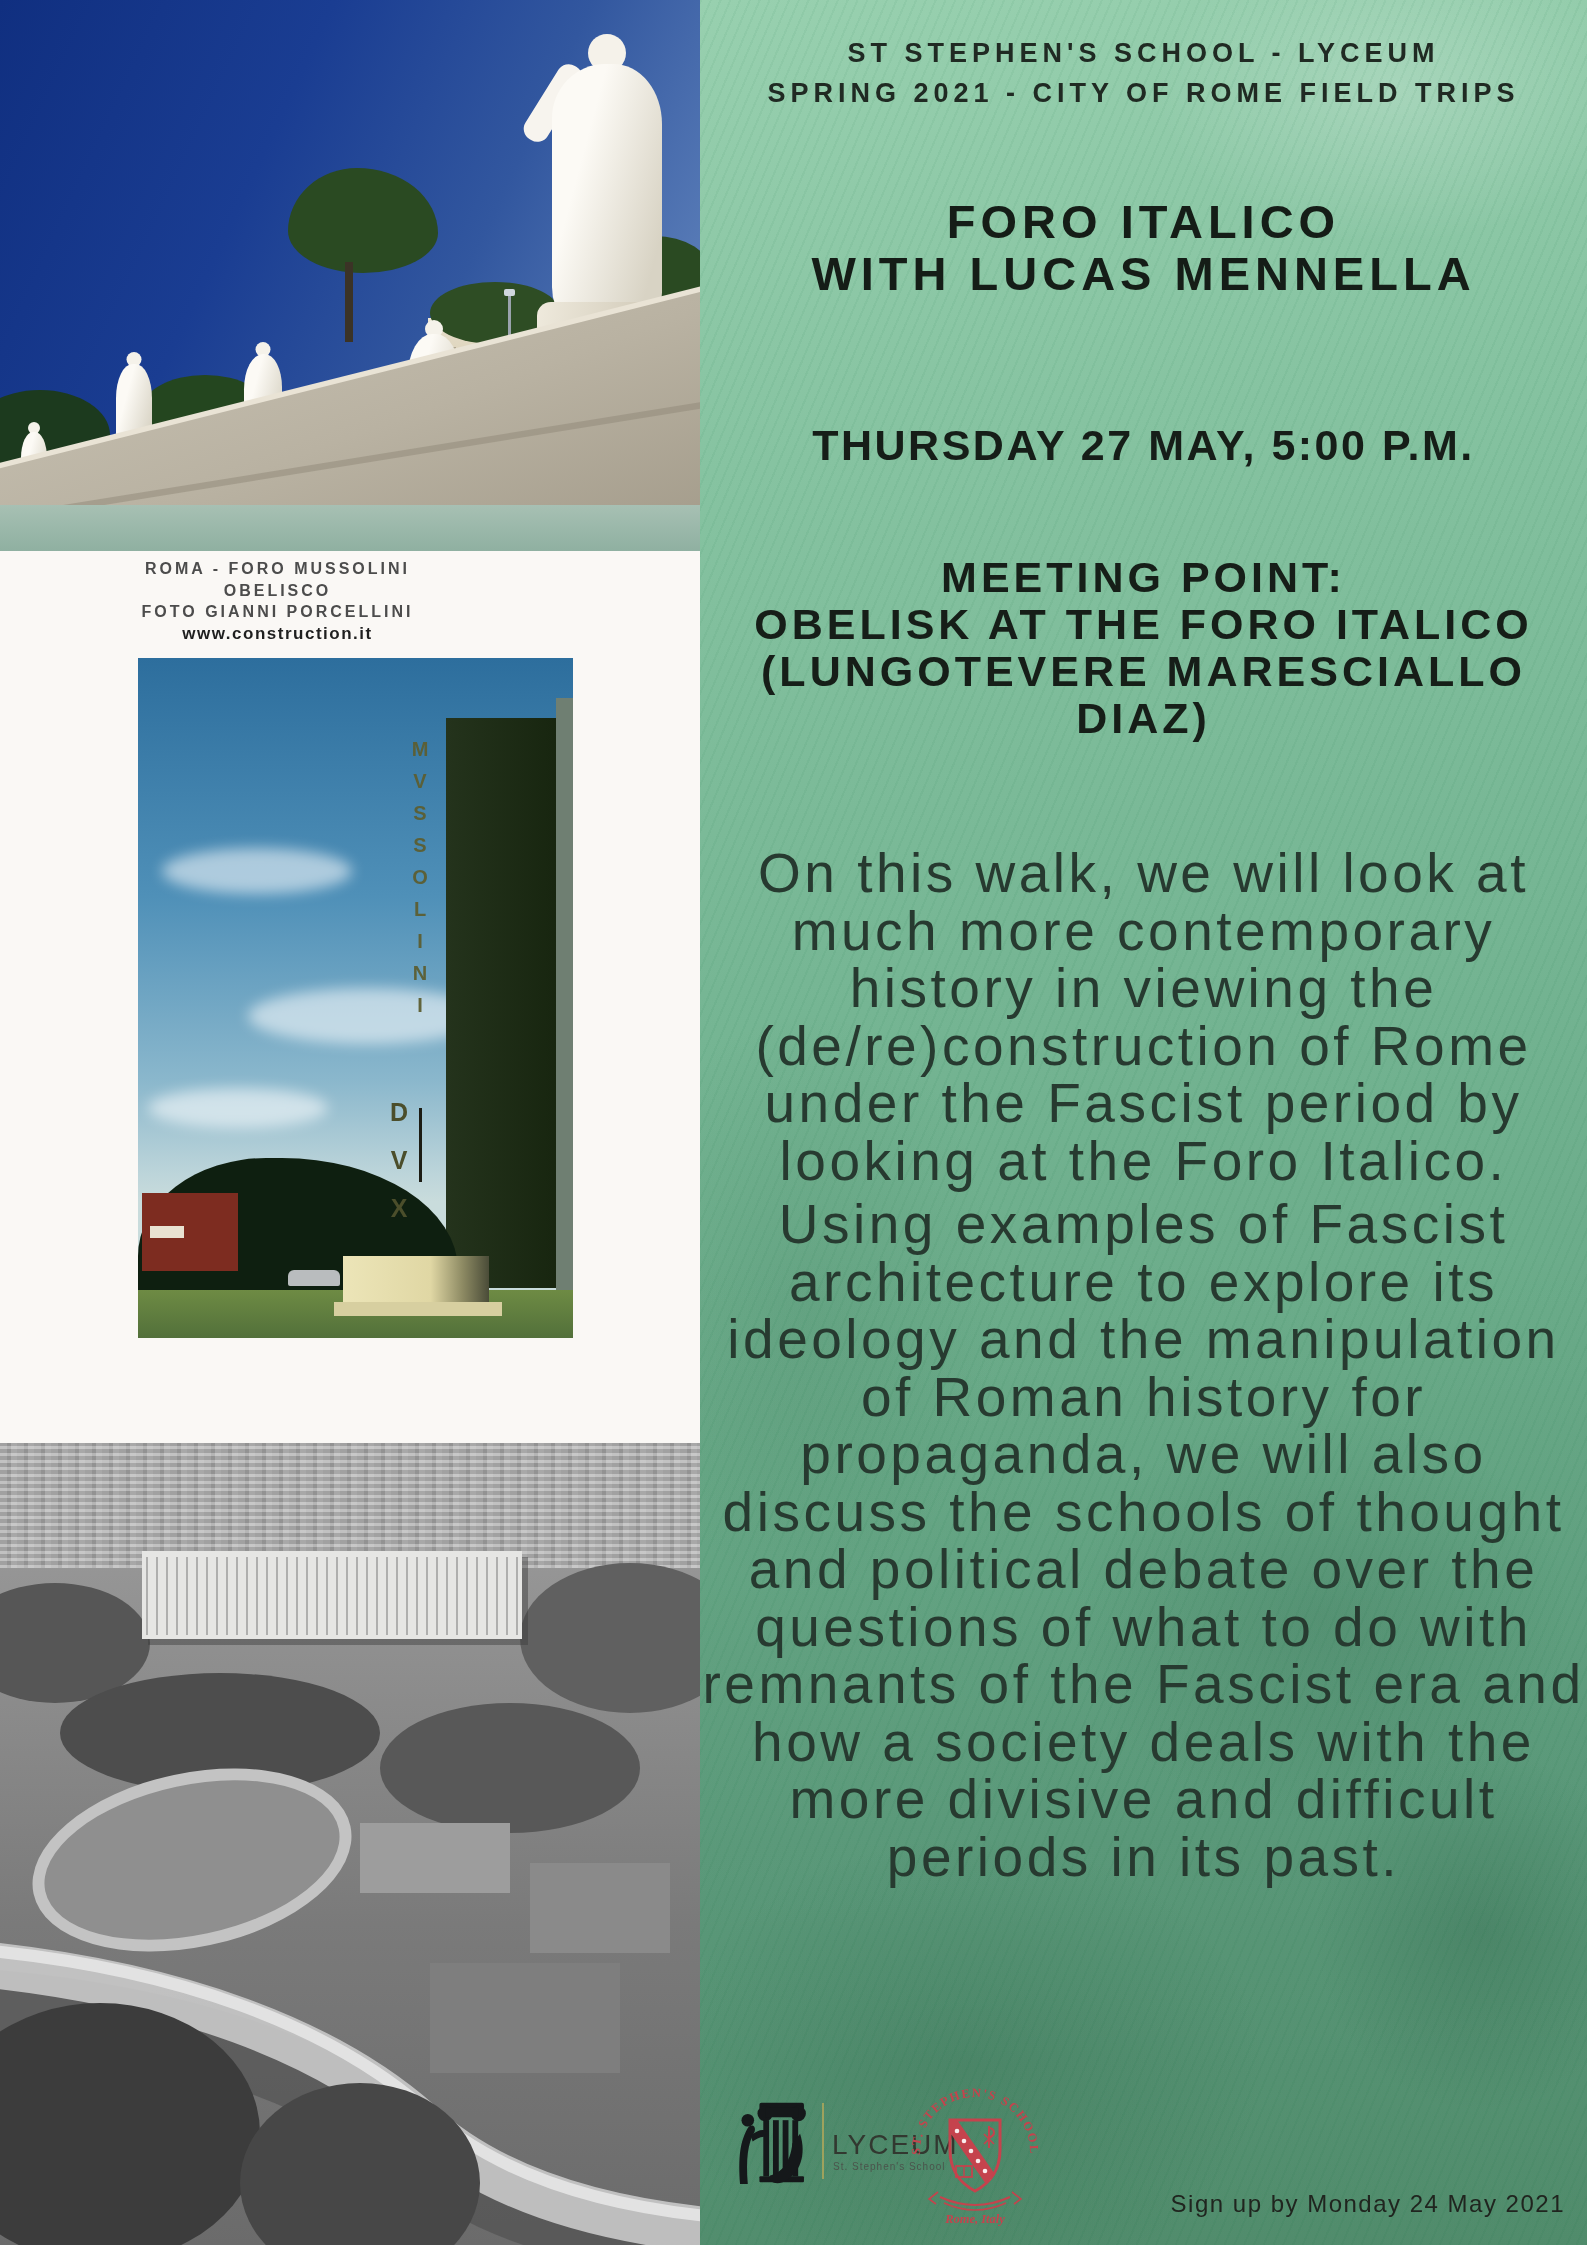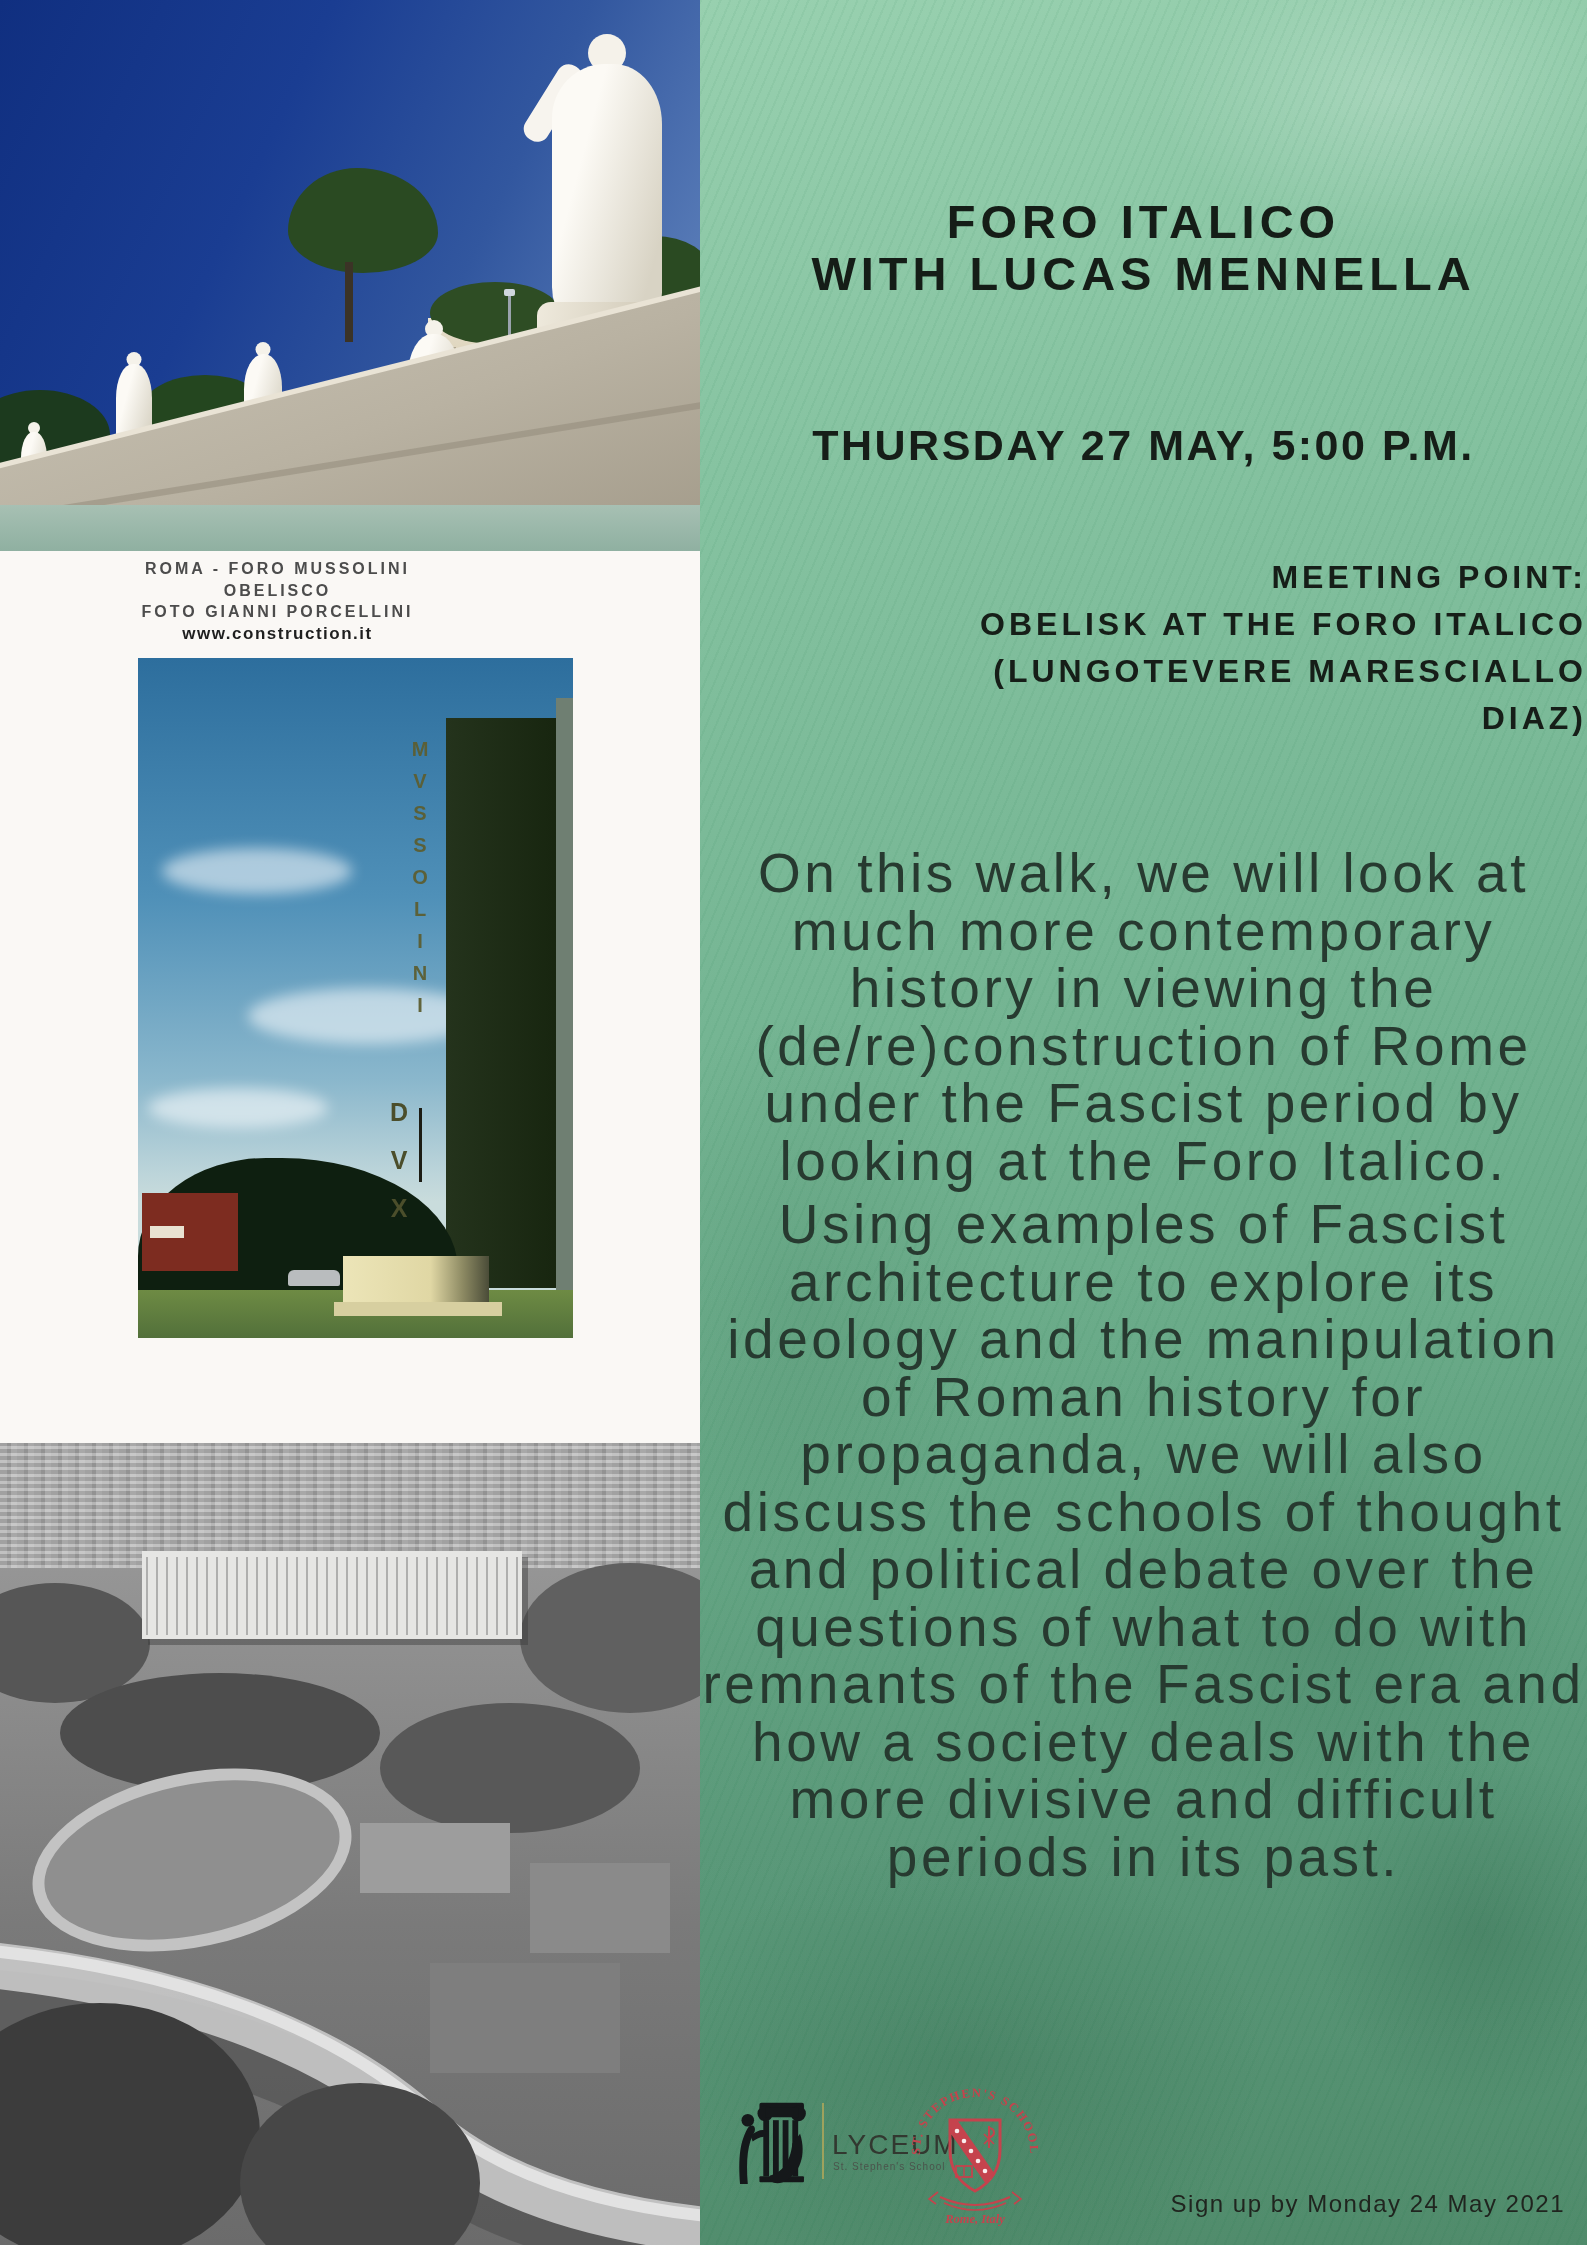--- a/index.html
+++ b/index.html
@@ -136,22 +136,22 @@
         radial-gradient(240px 260px at 88% 86%,rgba(12,55,35,.16),transparent 70%),
         radial-gradient(420px 320px at 30% 92%,rgba(12,55,35,.14),transparent 72%),
         linear-gradient(transparent 55%,rgba(10,45,28,.10));}
   .texture::after{content:"";position:absolute;inset:0;opacity:.05;
       background:repeating-linear-gradient(113deg,#063 0 2px,transparent 2px 9px);}
 
   .ctr{position:absolute;left:0;width:100%;text-align:center;color:#1d2620;}
   .eyebrow{top:33px;font-size:27px;line-height:40px;font-weight:700;letter-spacing:5px;color:#202a23;}
   .title{top:196px;font-size:47px;line-height:52px;font-weight:800;letter-spacing:5px;color:#151d17;text-align:center;}
   .when{top:421px;font-size:43px;font-weight:800;letter-spacing:2.5px;color:#161e18;}
-  .meeting{top:554px;font-size:32px;line-height:47px;font-weight:800;letter-spacing:4px;
-      color:#161e18;white-space:pre-line;text-align:right;}
+  .meeting{top:554px;font-size:43px;line-height:47px;font-weight:800;letter-spacing:4px;
+      color:#161e18;white-space:pre-line;}
   .para{font-size:55px;line-height:57.5px;letter-spacing:3.5px;font-weight:400;
       color:#273a30;white-space:pre-line;}
   .para1{top:845px;} .para2{top:1196px;}
 
   
   .lyceum{position:absolute;left:30px;top:2095px;width:230px;height:100px;}
   .lyceum svg{position:absolute;left:0;top:0;}
   .ly-rule{position:absolute;left:92px;top:8px;width:2px;height:76px;background:#b3a75a;opacity:.8;}
   .ly-word{position:absolute;left:102px;top:34px;font-size:28px;letter-spacing:2px;color:#323830;font-weight:500;}
   .ly-sub{position:absolute;left:103px;top:66px;font-size:10px;letter-spacing:1px;color:#4b544c;}
@@ -251,20 +251,24 @@
         <path d="M -30 506 C 180 524, 330 585, 422 664 C 492 730, 602 766, 740 776" stroke="#e6e6e6" stroke-width="12" fill="none" opacity="0.9"></path>
       </svg>
       <div class="p3-blob b5"></div>
       <div class="p3-blob b6"></div>
     </div>
   </div>
 
   <div class="right-col">
     <div class="texture"></div>
 
+    <div class="ctr eyebrow">
+      <span style="display:block">ST STEPHEN'S SCHOOL - LYCEUM</span>
+      <span style="display:block">SPRING 2021 - CITY OF ROME FIELD TRIPS</span>
+    </div>
 
     <div class="ctr title">
       <span style="display:block">FORO ITALICO</span>
       <span style="display:block">WITH LUCAS MENNELLA</span>
     </div>
 
     <div class="ctr when">THURSDAY 27 MAY, 5:00 P.M.</div>
 
     <div class="ctr meeting">MEETING POINT:
 OBELISK AT THE FORO ITALICO

